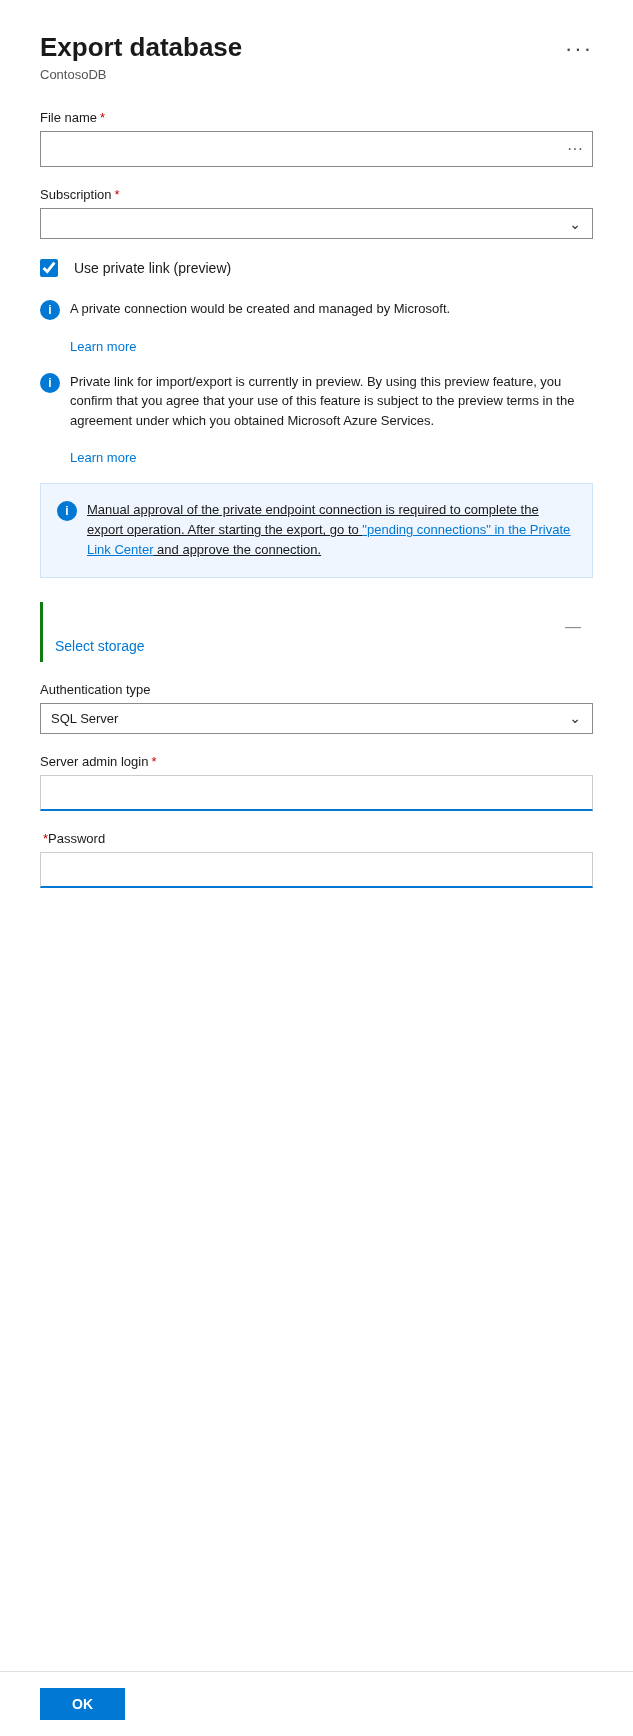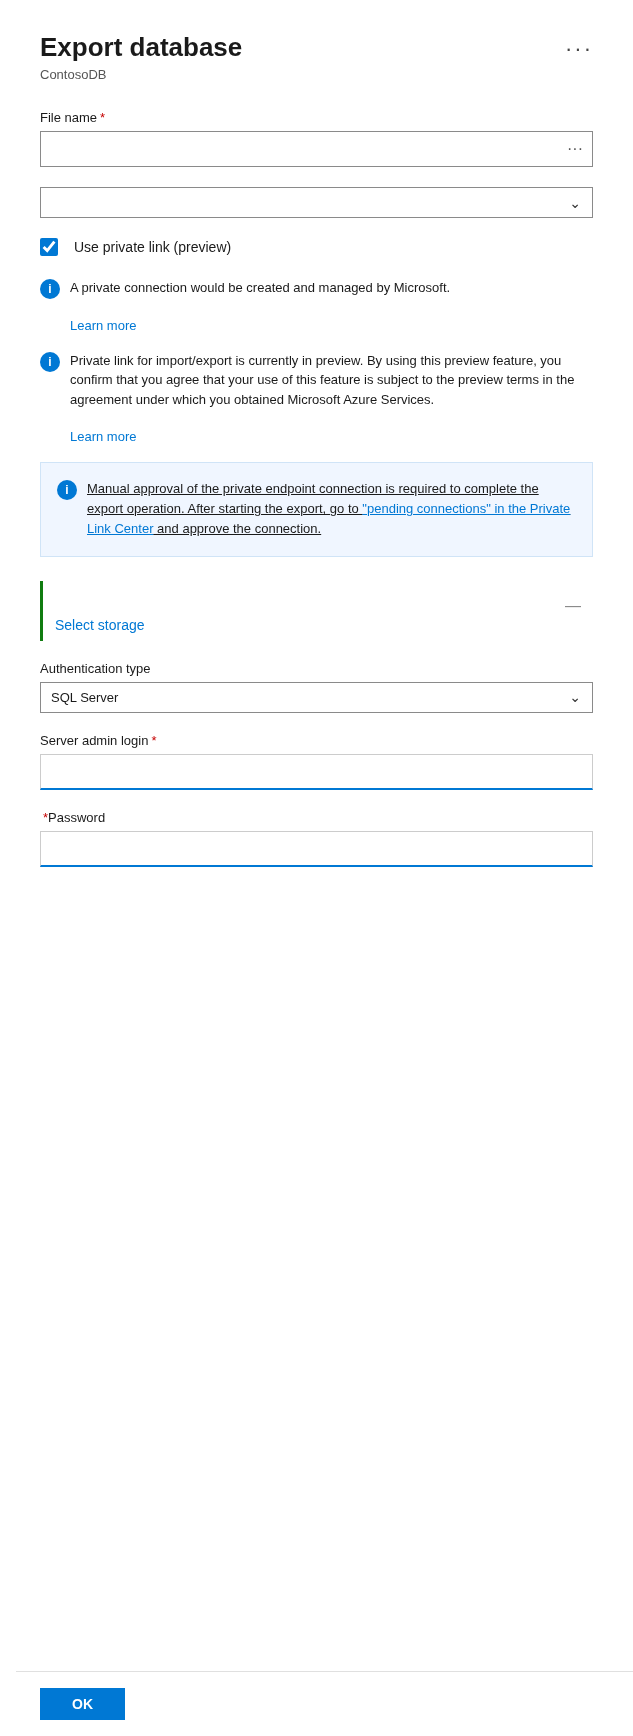--- a/index.html
+++ b/index.html
@@ -245,23 +245,22 @@
       align-self: flex-start;
     }
 
     .bottom-bar {
       position: absolute;
       bottom: 0;
       left: 0;
       right: 0;
       background: #fff;
       border-top: 1px solid #e0e0e0;
-      padding: 16px 24px;
-      display: flex;
-      margin-left: 16px;
+      padding: 16px 40px;
+      display: flex;
     }
 
     .spacer {
       flex: 1;
     }
 
     .server-admin-input {
       width: 100%;
       height: 36px;
       border: 1px solid #0078d4;
@@ -308,20 +307,23 @@
     <label class="form-label">
       <span>File name</span><span class="required-star">*</span>
     </label>
     <div class="input-with-icon">
       <input class="form-input" type="text" style="">
       <span class="input-icon">···</span>
     </div>
   </div>
 
   <div class="form-group">
+    <label class="form-label">
+      <span>Subscription</span><span class="required-star">*</span>
+    </label>
     <div class="select-wrapper">
       <select>
         <option value=""></option>
       </select>
       <span class="select-chevron">⌄</span>
     </div>
   </div>
 
   <div class="checkbox-row">
     <input class="checkbox-input" type="checkbox" id="private-link-check" checked="" style="">

